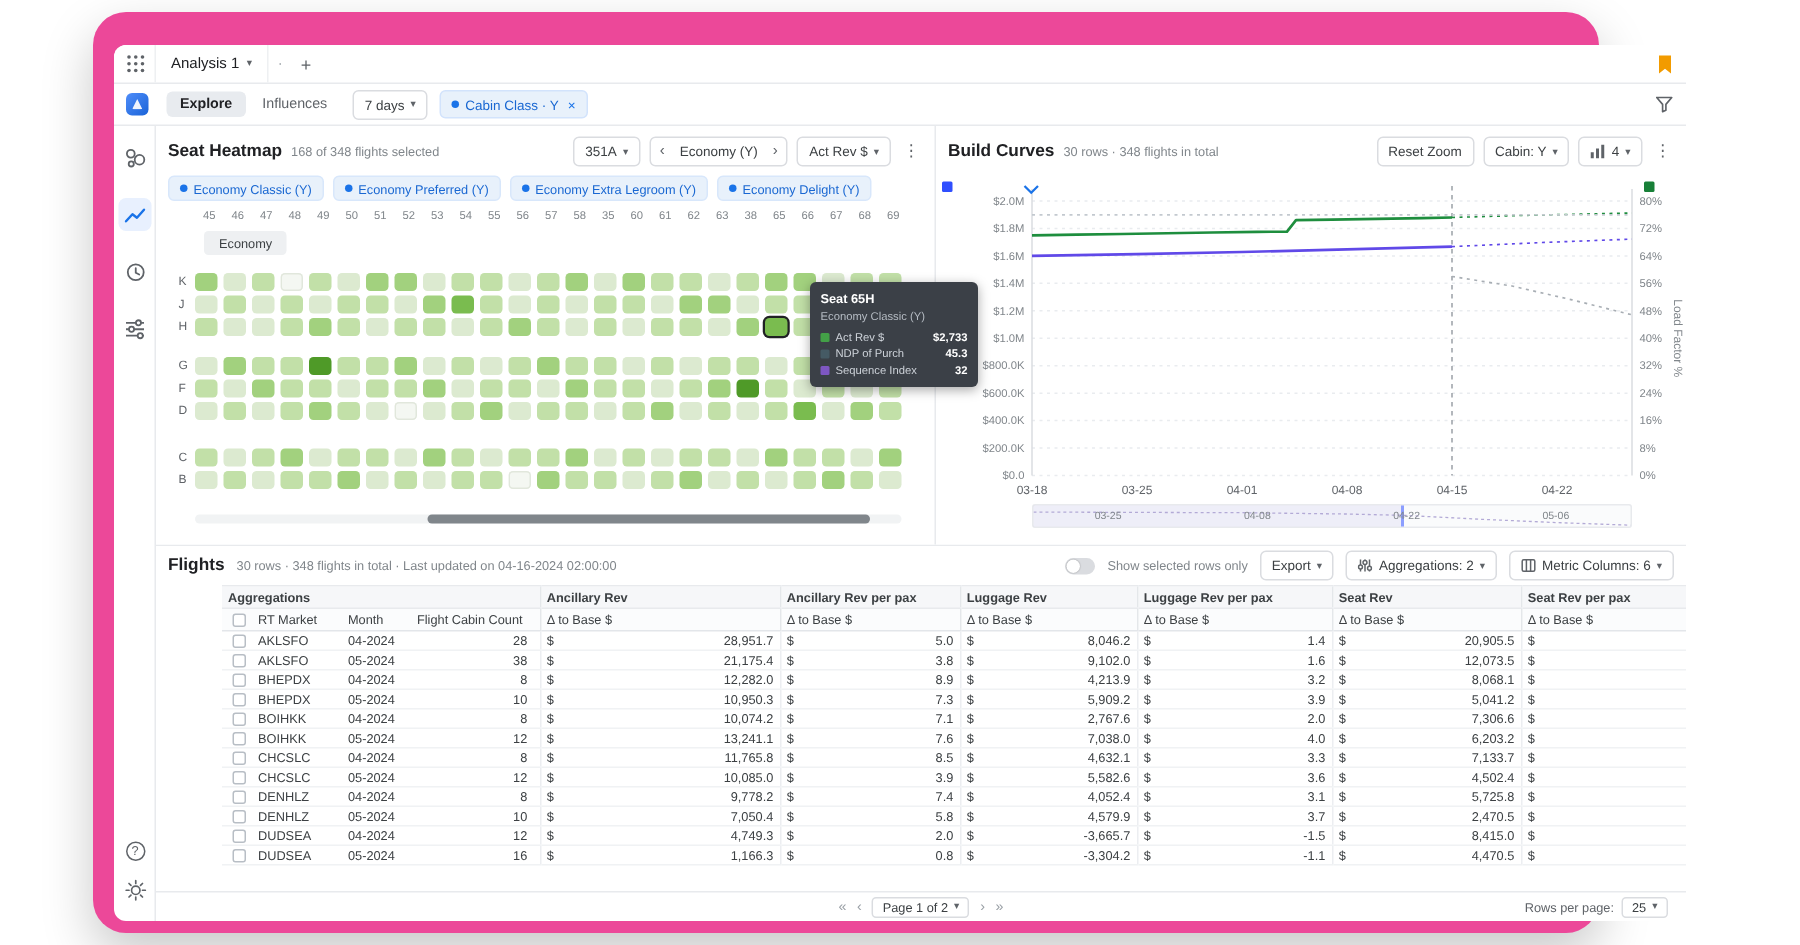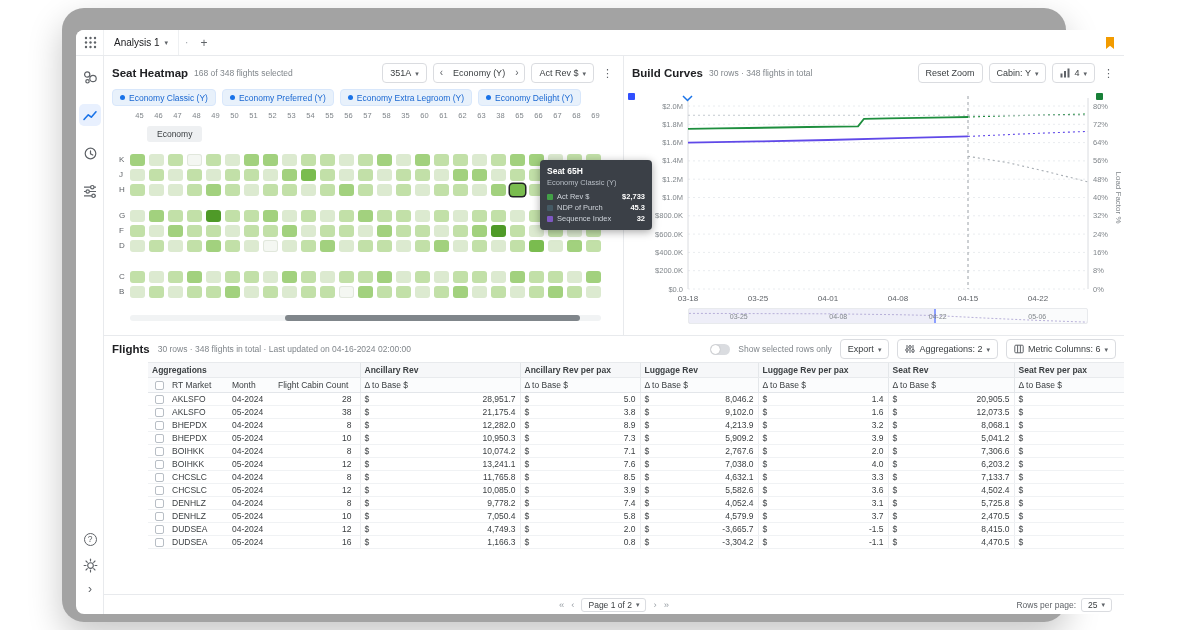--- a/index.html
+++ b/index.html
@@ -1,19 +1,19 @@
 <!DOCTYPE html>
 <html><head>
 <meta charset="utf-8">
 <style>
   * { box-sizing: border-box; margin: 0; padding: 0; }
   html,body { width:1200px; height:630px; background:#fff; overflow:hidden;
     font-family:"Liberation Sans","DejaVu Sans",sans-serif; }
   .device { position:absolute; left:62px; top:8px; width:1004px; height:614px;
-    background:#a3a3a3; border-radius:22px; box-shadow:0 14px 34px rgba(0,0,0,.22); }
+    background:#ec4899; border-radius:22px; box-shadow:0 14px 34px rgba(0,0,0,.22); }
   .app { position:absolute; left:14px; top:22px; width:1048px; height:584px;
     background:#fff; border-radius:8px; overflow:hidden; display:flex; flex-direction:column; }
 
   
   .tabbar { height:26px; flex:0 0 auto; display:flex; align-items:center; gap:6px;
     padding:0 8px; border-bottom:1px solid #e8eaed; background:#fff; }
   .tab { height:100%; display:flex; align-items:center; gap:5px; padding:0 10px;
     border-left:1px solid #eef0f2; border-right:1px solid #eef0f2;
     font-size:10px; color:#202124; }
   .caret { font-size:7px; color:#5f6368; line-height:1; }
@@ -67,21 +67,21 @@
 
   
   .panel-heatmap { width:520px; flex:0 0 auto; border-right:1px solid #e8eaed;
     position:relative; z-index:2; background:#fff; }
   .chips-row { display:flex; gap:6px; padding:6px 8px 0 8px; }
   .chip-cat { display:flex; align-items:center; gap:4px; height:17px; padding:0 7px;
     background:#e8f1fb; border:1px solid #d8e7fb; border-radius:4px;
     font-size:8.5px; color:#1967d2; white-space:nowrap; }
   .seat-col-nums { display:flex; padding-left:26px; margin-top:5px; }
   .seat-col-num { width:19px; text-align:center; font-size:7.5px; color:#80868b; }
-  .economy-pill { display:inline-block; margin:6px 0 0 43px; padding:3px 10px;
+  .economy-pill { display:inline-block; margin:6px 0 0 32px; padding:3px 10px;
     background:#eef0f2; border-radius:3px; font-size:8.5px; color:#3c4043; }
   .seat-grid { margin-top:10px; }
   .seat-group { margin-bottom:11px; }
   .seat-group:last-child { margin-bottom:0; margin-top:16px; }
   .seat-row { display:flex; align-items:center; height:15px; }
   .seat-row-label { width:26px; padding-left:15px; font-size:8px; color:#5f6368; }
   .seat-cell { width:15px; height:12px; border-radius:3px; margin-right:4px; flex:0 0 auto; }
   .seat-cell.selected { box-shadow:0 0 0 1.5px #202124 !important; }
   .hm-scrollbar { position:absolute; left:26px; width:471px; bottom:14px; height:6px;
     background:#f1f3f4; border-radius:3px; }
@@ -178,20 +178,41 @@
       </div>
       <span class="dirty">·</span>
       <span class="newtab">+</span>
       <span class="icon-btn ml-auto">
         <svg width="12" height="14" viewBox="0 0 12 14">
             <path d="M2 1h8v12L6 9.8 2 13z" fill="#f29b00"></path>
           </svg>
       </span>
     </div>
 
+    <div class="toolbar">
+      <span class="logo"></span>
+      <div class="seg">
+        <span class="seg-btn active">Explore</span>
+        <span class="seg-btn">Influences</span>
+      </div>
+      <div class="select-btn">
+        <span>7 days</span>
+        <span class="caret">▾</span>
+      </div>
+      <div class="chip-blue">
+        <span class="chip-dot"></span>
+        <span>Cabin Class · Y</span>
+        <span class="chip-close">×</span>
+      </div>
+      <span class="icon-btn ml-auto">
+        <svg width="13" height="13" viewBox="0 0 13 13">
+            <path d="M1.5 2h10L7.6 6.6v3.9l-2.2 1V6.6z" fill="none" stroke="#5f6368" stroke-width="1.1" stroke-linejoin="round"></path>
+          </svg>
+      </span>
+    </div>
 
     <div class="body">
 
       <nav class="rail">
         <span class="rail-icon" style="top:10px">
           <svg width="16" height="16" viewBox="0 0 16 16" fill="none" stroke="#5f6368" stroke-width="1.2">
               <circle cx="5.2" cy="5.5" r="2.6"></circle>
               <circle cx="11" cy="9.5" r="3.2"></circle>
               <circle cx="5.5" cy="12.3" r="1.7"></circle>
             </svg>

